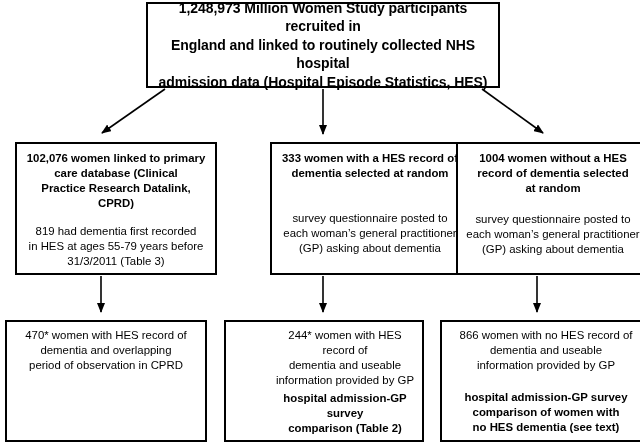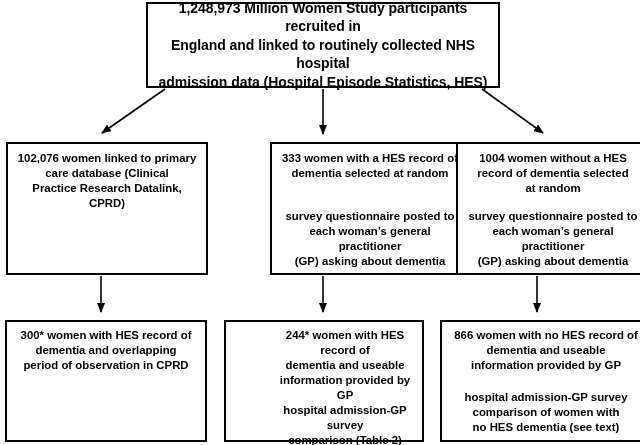--- a/index.html
+++ b/index.html
@@ -54,21 +54,21 @@
     text-align: center;
     line-height: 1.32;
     white-space: pre-line;
   }
 
   .para.bold {
     font-weight: bold;
   }
 
   .para.plain {
-    font-weight: bold;
+    font-weight: normal;
   }
 
   
   #node-root {
     left: 146px;
     top: 2px;
     width: 354px;
     height: 86px;
     justify-content: center;
   }
@@ -80,21 +80,21 @@
   
   .row2 {
     top: 142px;
     height: 133px;
     justify-content: flex-start;
     padding-top: 7px;
   }
   .row2 .para { font-size: 11.4px; }
   .row2 .gap { height: 16px; }
 
-  #node-cprd   { left: 6px;   width: 202px; }
+  #node-cprd   { left: 15px;   width: 202px; }
   #node-hes    { left: 224px; width: 200px; margin-left: 46px; }
   #node-nohes  { left: 456px; width: 194px; }
 
   #node-hes   { padding-top: 7px; }
   #node-nohes { padding-top: 7px; }
 
   #node-hes .gap   { height: 30px; }
   #node-nohes .gap { height: 16px; }
 
   
@@ -143,20 +143,23 @@
 England and linked to routinely collected NHS hospital
 admission data (Hospital Episode Statistics, HES)</span>
   </div>
 
   <div class="node row2" id="node-cprd">
     <span class="para bold">102,076 women linked to primary
 care database (Clinical
 Practice Research Datalink,
 CPRD)</span>
     <span class="gap"></span>
+    <span class="para plain">819 had dementia first recorded
+in HES at ages 55-79 years before
+31/3/2011 (Table 3)</span>
   </div>
 
   <div class="node row2" id="node-hes">
     <span class="para bold">333 women with a HES record of
 dementia selected at random</span>
     <span class="gap"></span>
     <span class="para plain">survey questionnaire posted to
 each woman’s general practitioner
 (GP) asking about dementia</span>
   </div>
@@ -165,21 +168,21 @@
     <span class="para bold">1004 women without a HES
 record of dementia selected
 at random</span>
     <span class="gap"></span>
     <span class="para plain">survey questionnaire posted to
 each woman’s general practitioner
 (GP) asking about dementia</span>
   </div>
 
   <div class="node row3" id="node-out-cprd">
-    <span class="para plain">300* women with HES record of
+    <span class="para plain">470* women with HES record of
 dementia  and overlapping
 period of observation in CPRD</span>
     <span class="gap"></span>
   </div>
 
   <div class="node row3" id="node-out-hes">
     <span class="para plain">244* women with HES record of
 dementia and useable
 information provided by GP</span>
     <span class="gap"></span>

